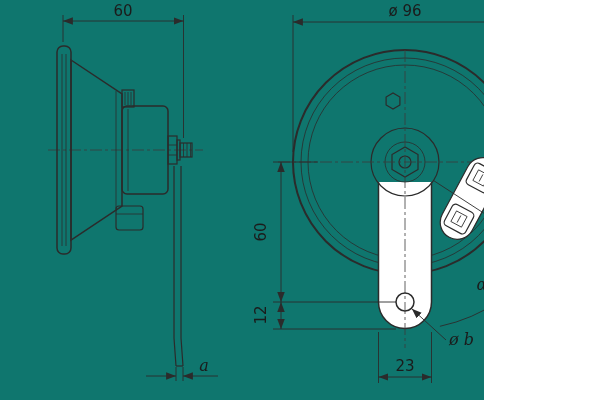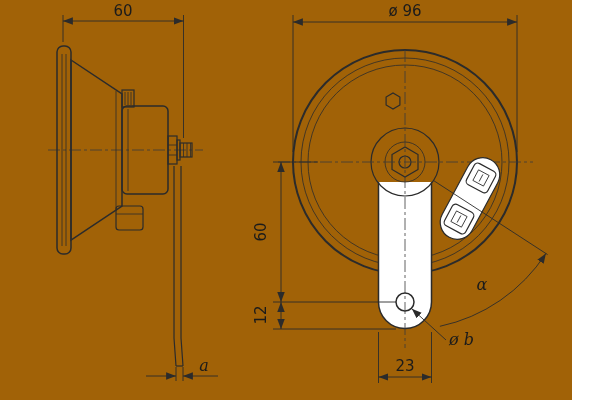--- a/index.html
+++ b/index.html
@@ -1,16 +1,16 @@
 <!DOCTYPE html>
 <html><head>
 <meta charset="utf-8">
 <style>
   html,body{margin:0;padding:0;background:#ffffff;}
-  .stage{width:572px;height:400px;background:#a16207;overflow:hidden;}
+  .stage{width:484px;height:400px;background:#0f766e;overflow:hidden;}
   svg{display:block;}
   .ol2{fill:none;stroke:#2b2b2b;stroke-width:2;}
   .ol{fill:none;stroke:#2b2b2b;stroke-width:1.5;}
   .mid{fill:none;stroke:#2b2b2b;stroke-width:1.2;}
   .thin{fill:none;stroke:#2b2b2b;stroke-width:0.8;}
   .dim{fill:none;stroke:#2b2b2b;stroke-width:0.9;}
   .cl{fill:none;stroke:#3a3a3a;stroke-width:0.8;stroke-dasharray:12 3 3 3;}
   .wfill{fill:#ffffff;stroke:#2b2b2b;}
   text.num{font-family:"DejaVu Sans",sans-serif;font-size:15px;fill:#1b1b1b;}
   text.it{font-family:"DejaVu Serif",serif;font-style:italic;font-size:16px;fill:#1b1b1b;}

